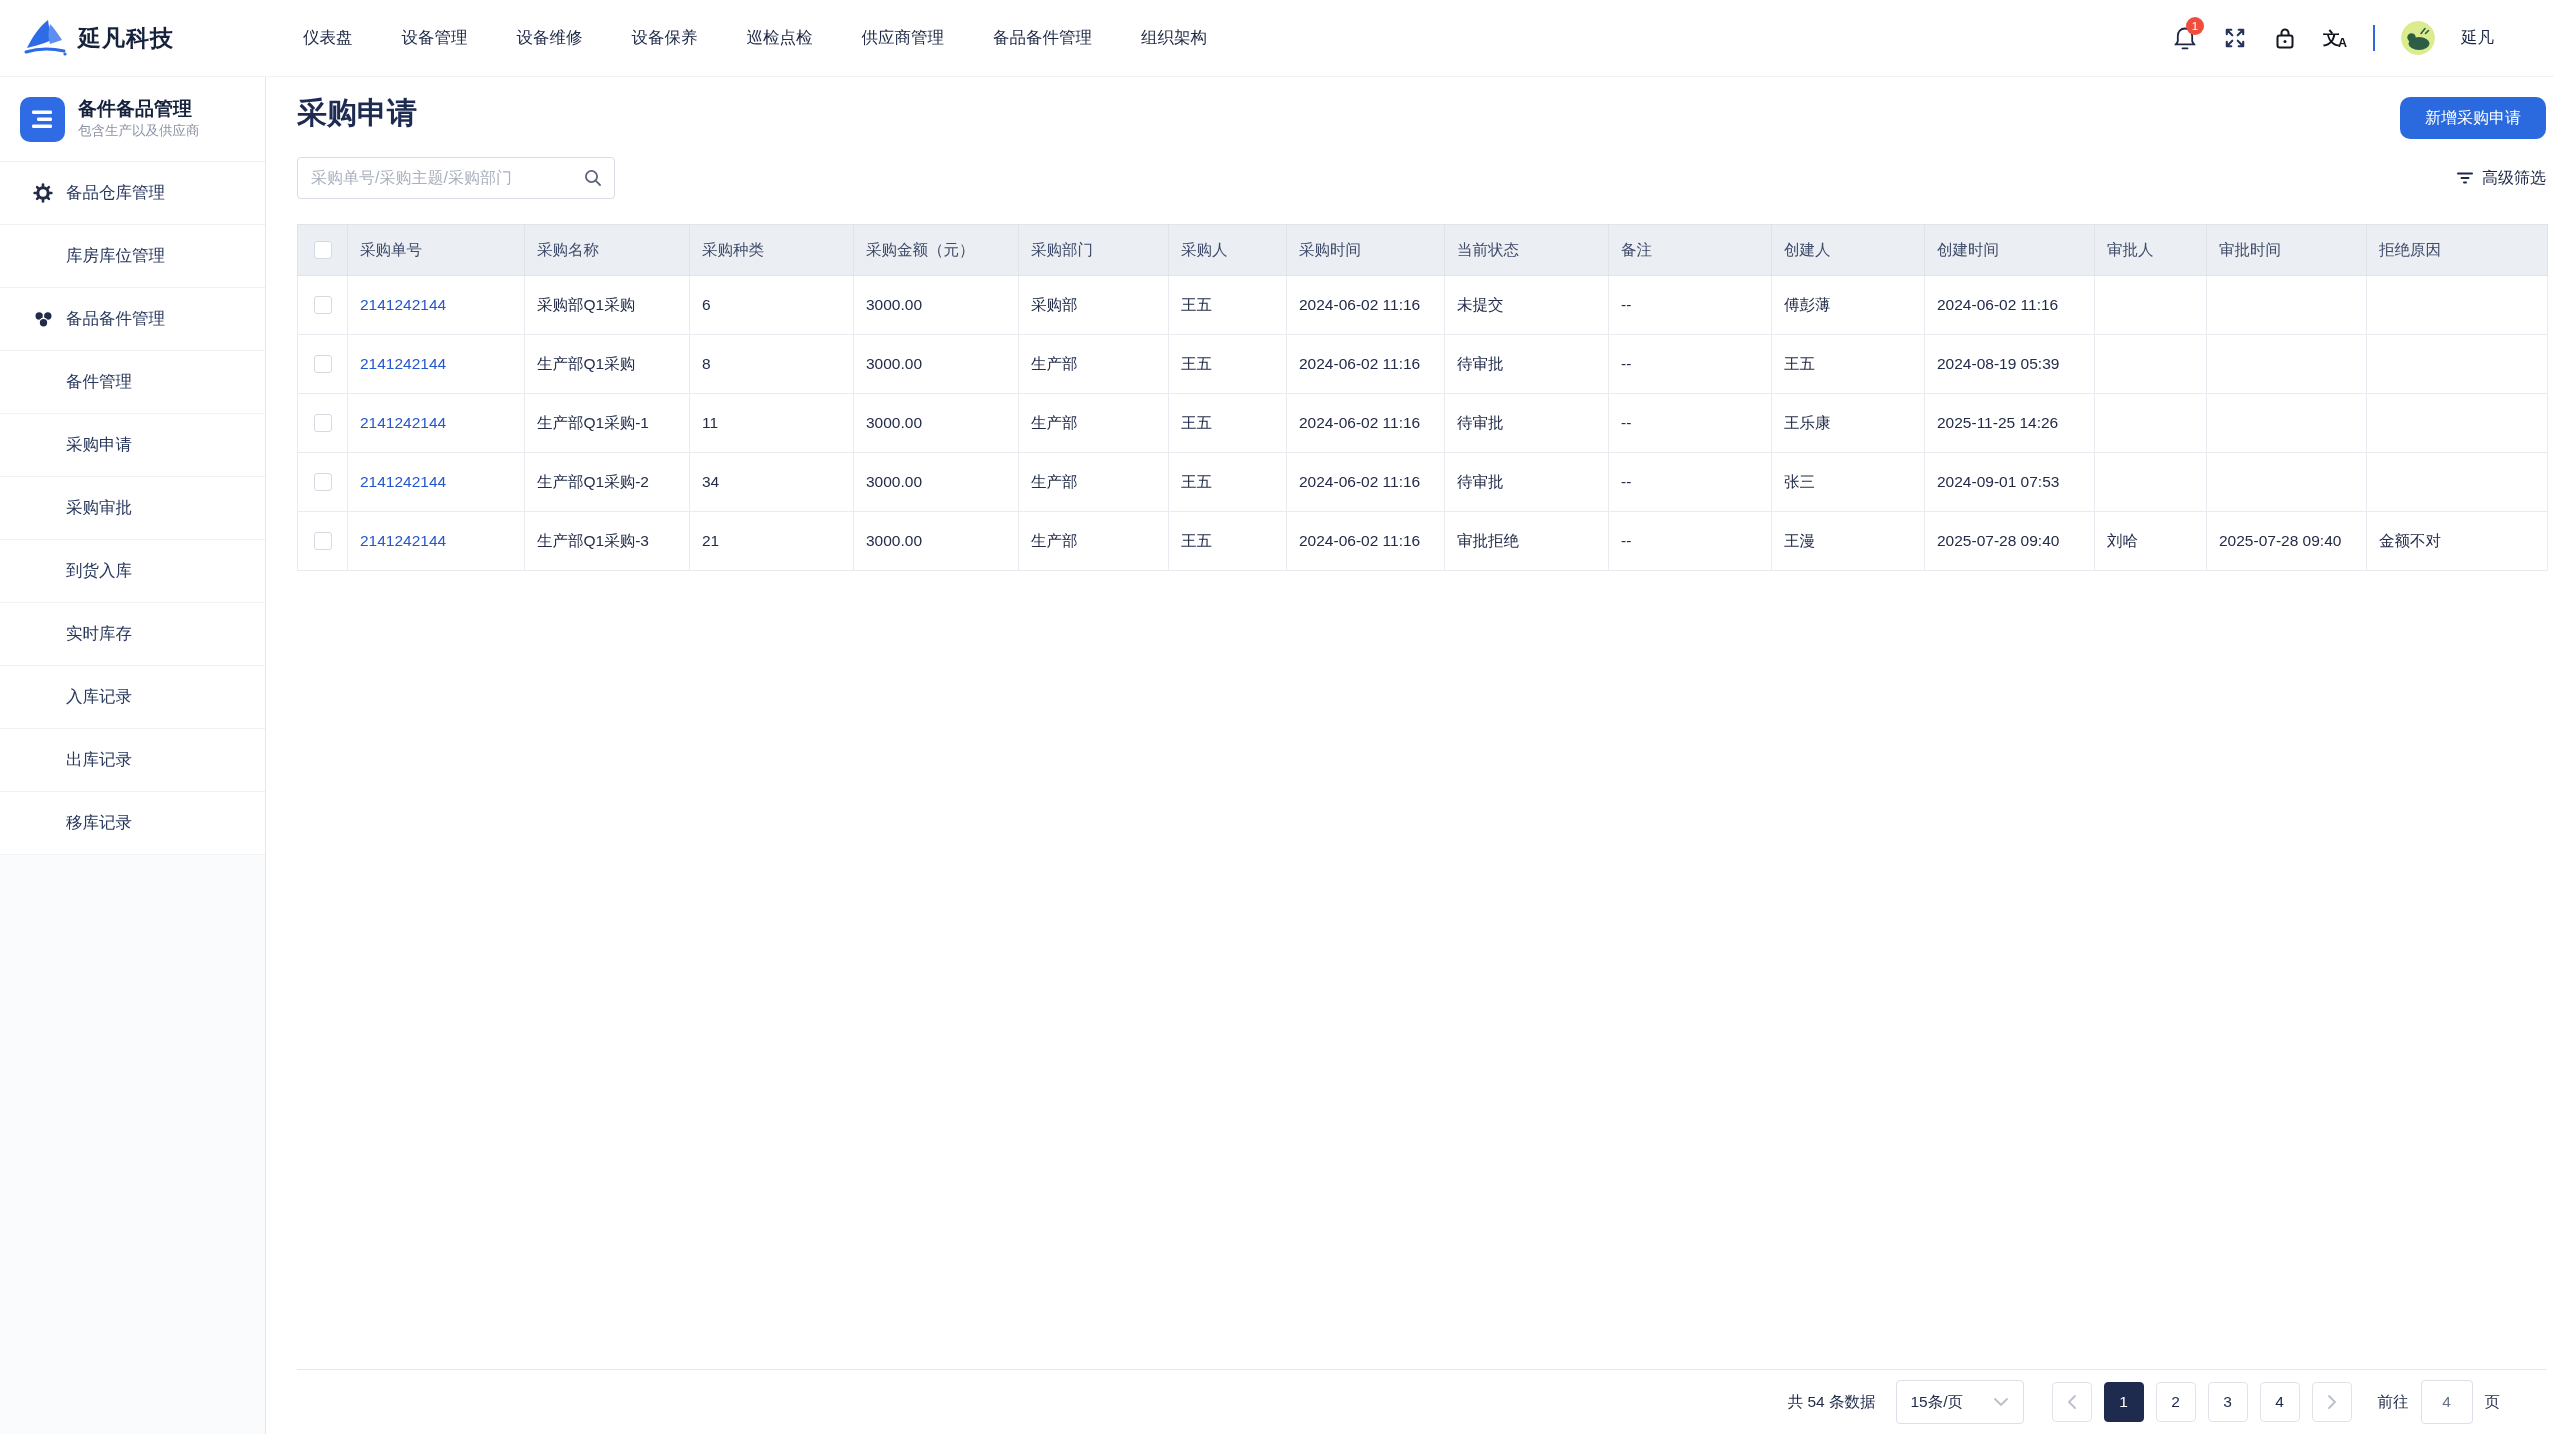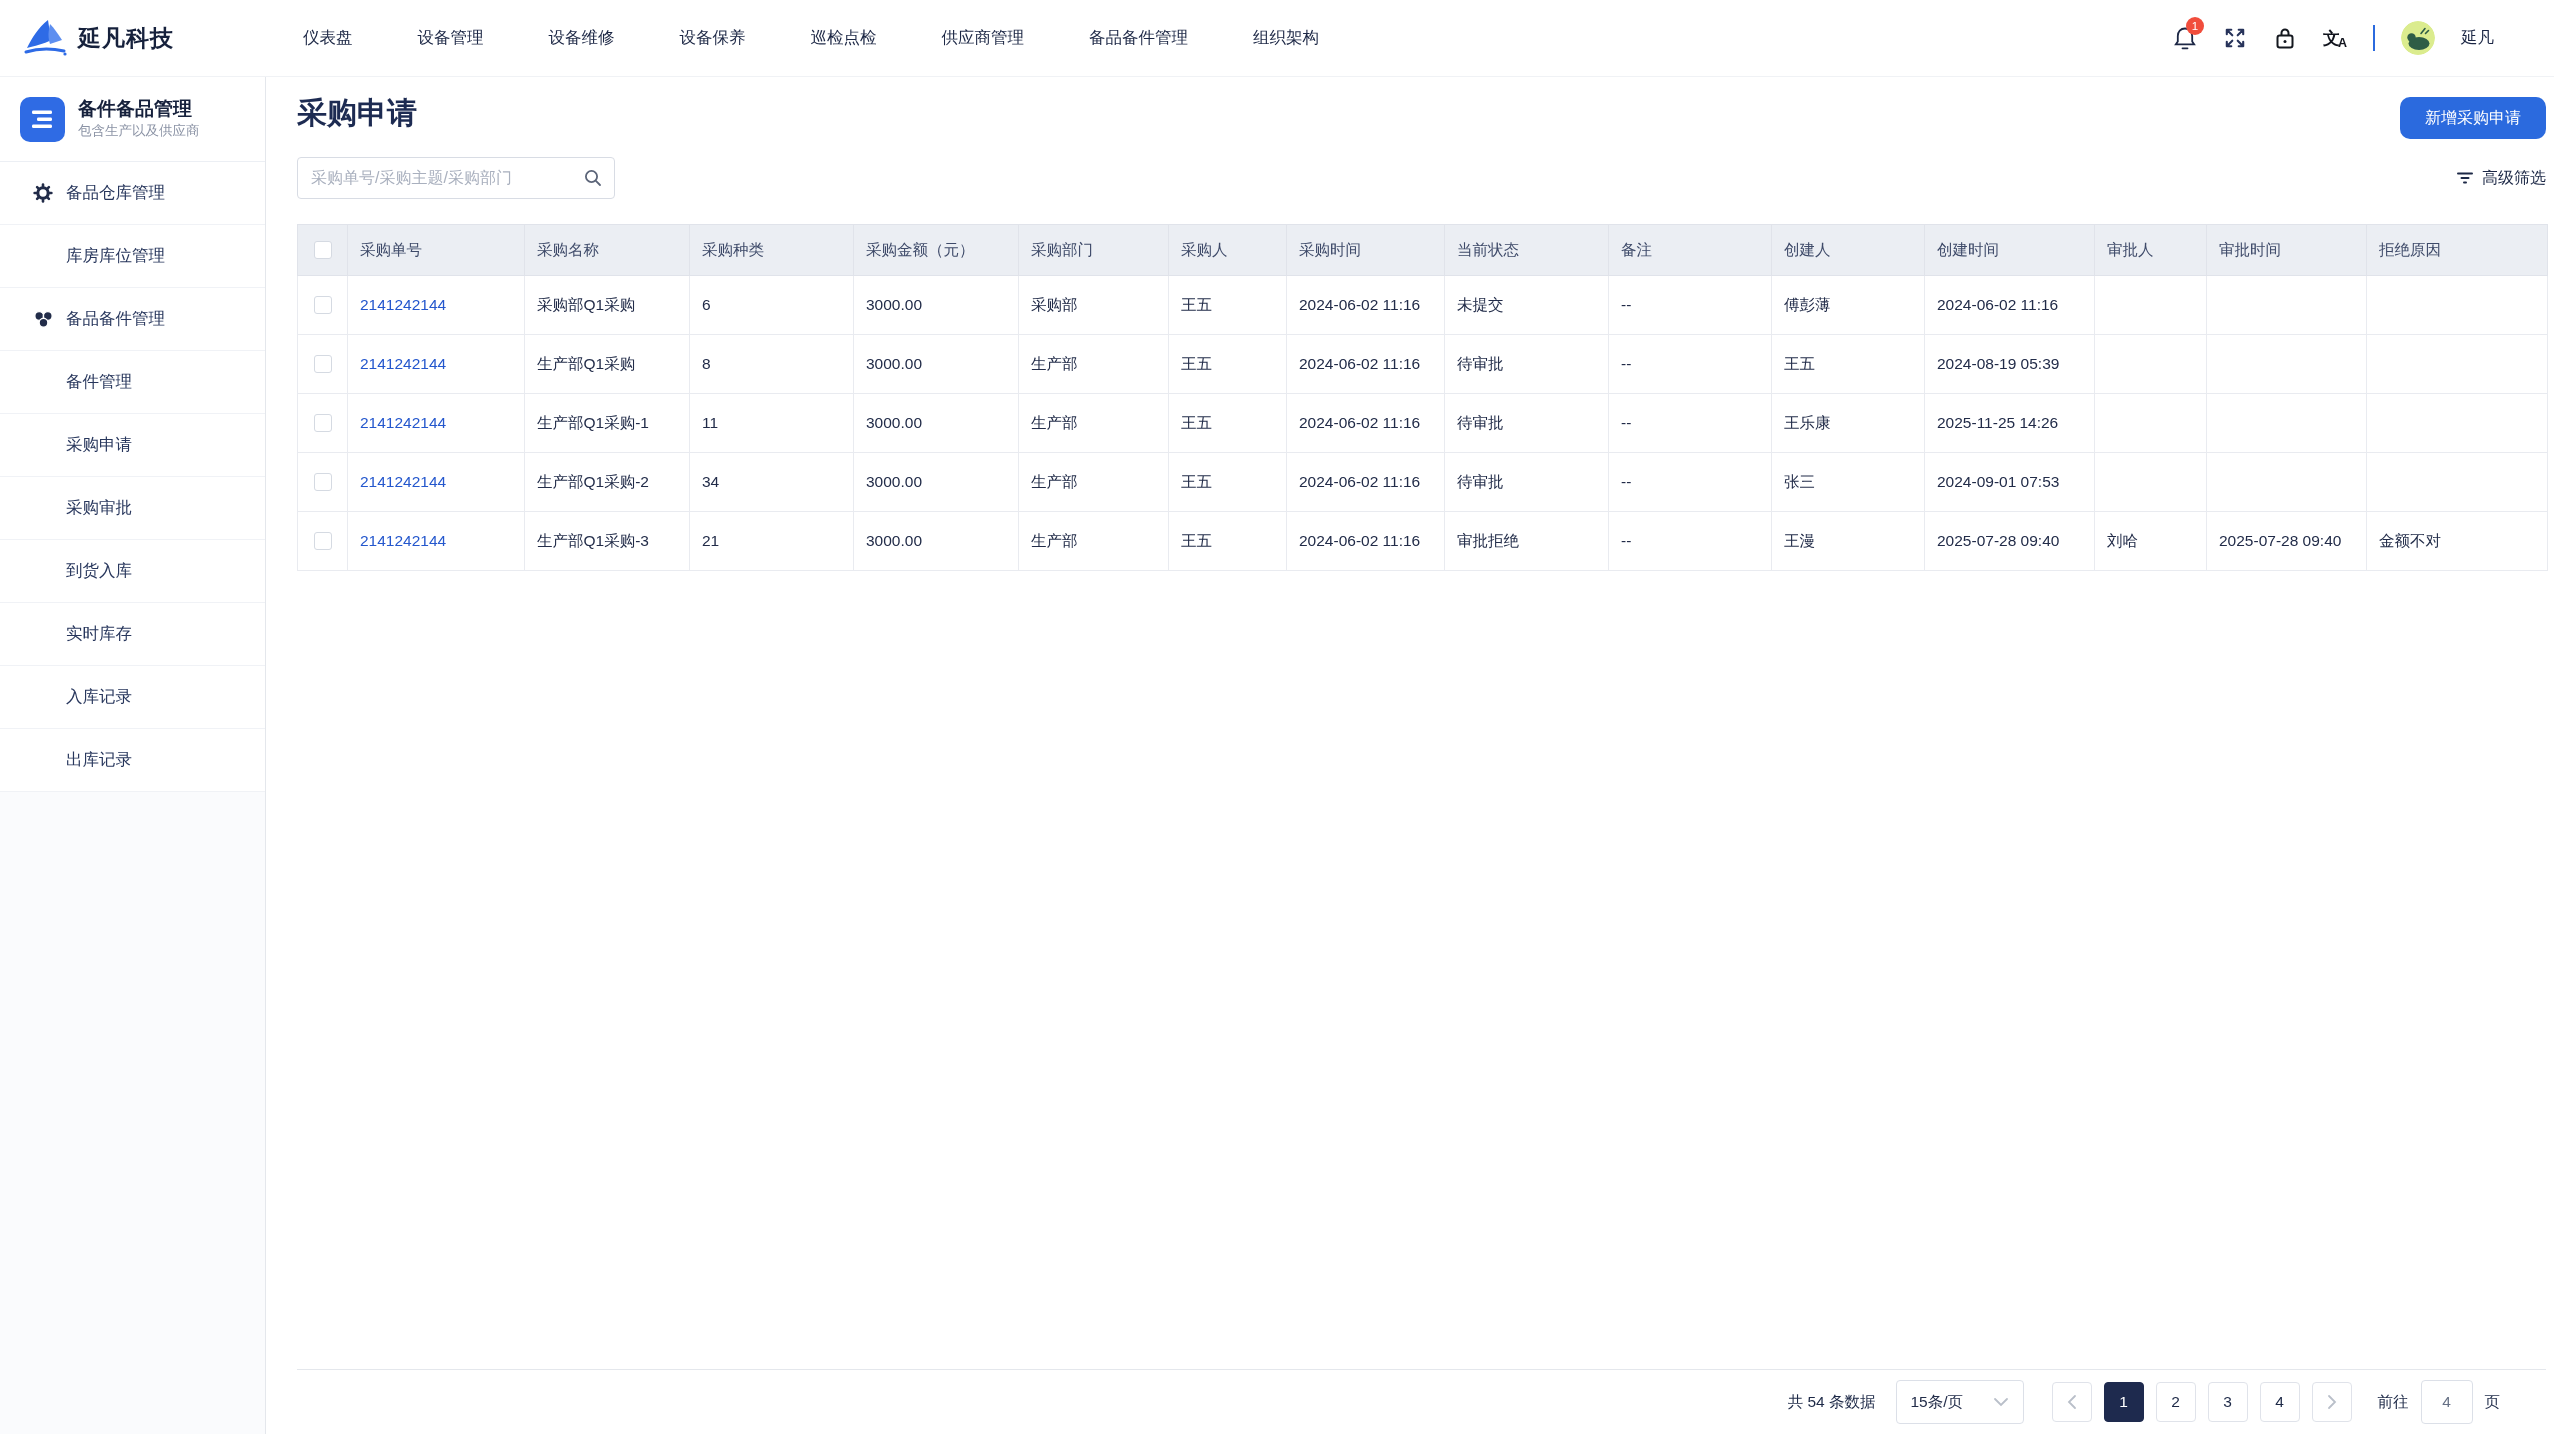--- a/index.html
+++ b/index.html
@@ -10,21 +10,21 @@
     --navy:#1c2745; --cell:#222c49; --accent:#2b6ade; --link:#2457cd;
     --reject:#f0614a; --pgactive:#1e2a4e; --badge:#f14d3c;
   }
   .page{width:2554px;height:1434px;display:flex;flex-direction:column;justify-content:flex-end;}
 
   
   .topbar{height:77px;flex:none;display:flex;align-items:center;background:#fff;
           border-bottom:1px solid #f0f2f5;padding:0 24px;box-sizing:border-box;}
   .brand{display:flex;align-items:center;gap:10px;width:245px;flex:none;}
   .brand-name{font-size:23px;font-weight:800;color:#16213c;letter-spacing:1px;}
-  .topnav{display:flex;gap:65px;margin-left:34px;}
+  .topnav{display:flex;gap:49px;margin-left:34px;}
   .nav-item{font-size:16.5px;color:var(--navy);cursor:pointer;white-space:nowrap;}
   .top-actions{margin-left:auto;display:flex;align-items:center;gap:26px;margin-right:36px;}
   .icon-btn{display:flex;align-items:center;justify-content:center;cursor:pointer;position:relative;}
   .badge{position:absolute;top:-8px;left:13px;min-width:18px;height:18px;border-radius:9px;
          background:var(--badge);color:#fff;font-size:11.5px;display:flex;align-items:center;
          justify-content:center;padding:0 4px;box-sizing:border-box;}
   .translate{font-weight:600;color:#10131c;}
   .t-wen{font-size:17px;line-height:1;}
   .t-a{font-size:12.5px;margin-left:-2px;margin-top:10px;font-weight:700;}
   .vdivider{width:2px;height:26px;background:var(--accent);}
@@ -223,20 +223,23 @@
             <span>到货入库</span>
           </li>
           <li class="side-item sub">
             <span>实时库存</span>
           </li>
           <li class="side-item sub">
             <span>入库记录</span>
           </li>
           <li class="side-item sub">
             <span>出库记录</span>
+          </li>
+          <li class="side-item sub">
+            <span>移库记录</span>
           </li>
         </ul>
       <div class="side-rest"></div>
     </aside>
 
     <main class="main">
 
       <div class="page-head">
         <h1 class="page-title">采购申请</h1>
         <button class="btn-primary">新增采购申请</button>

